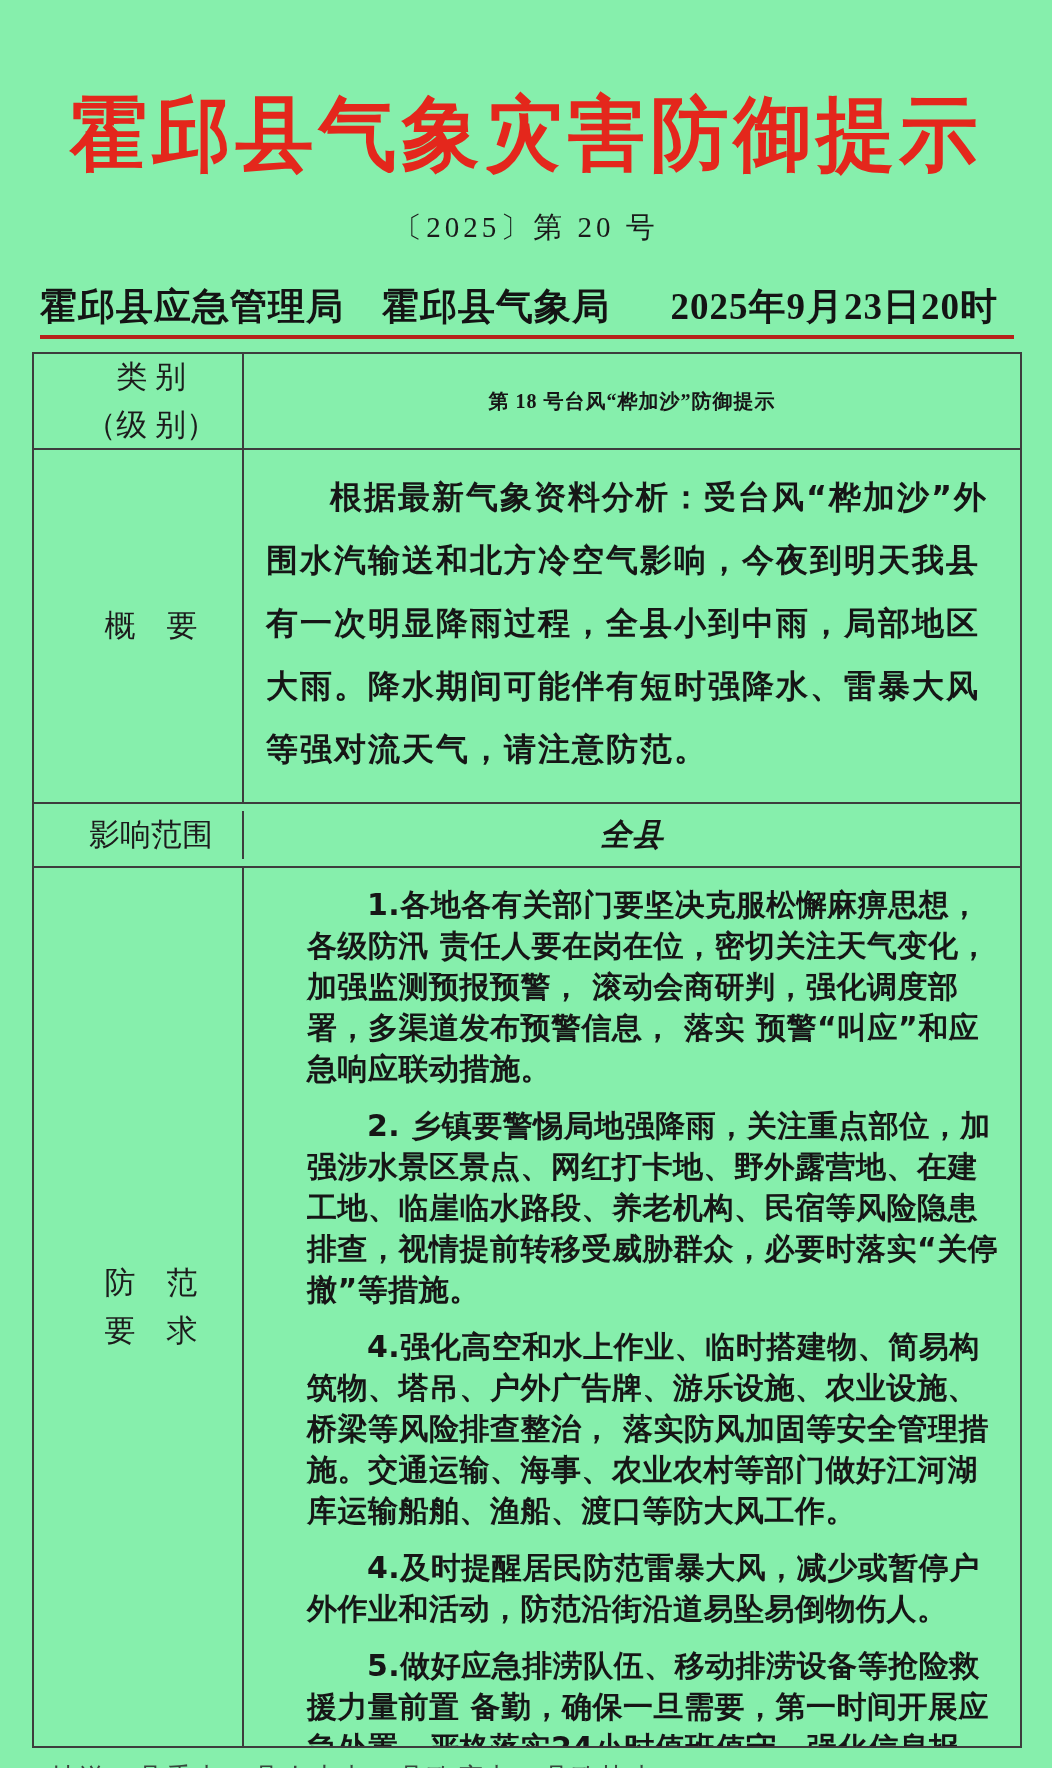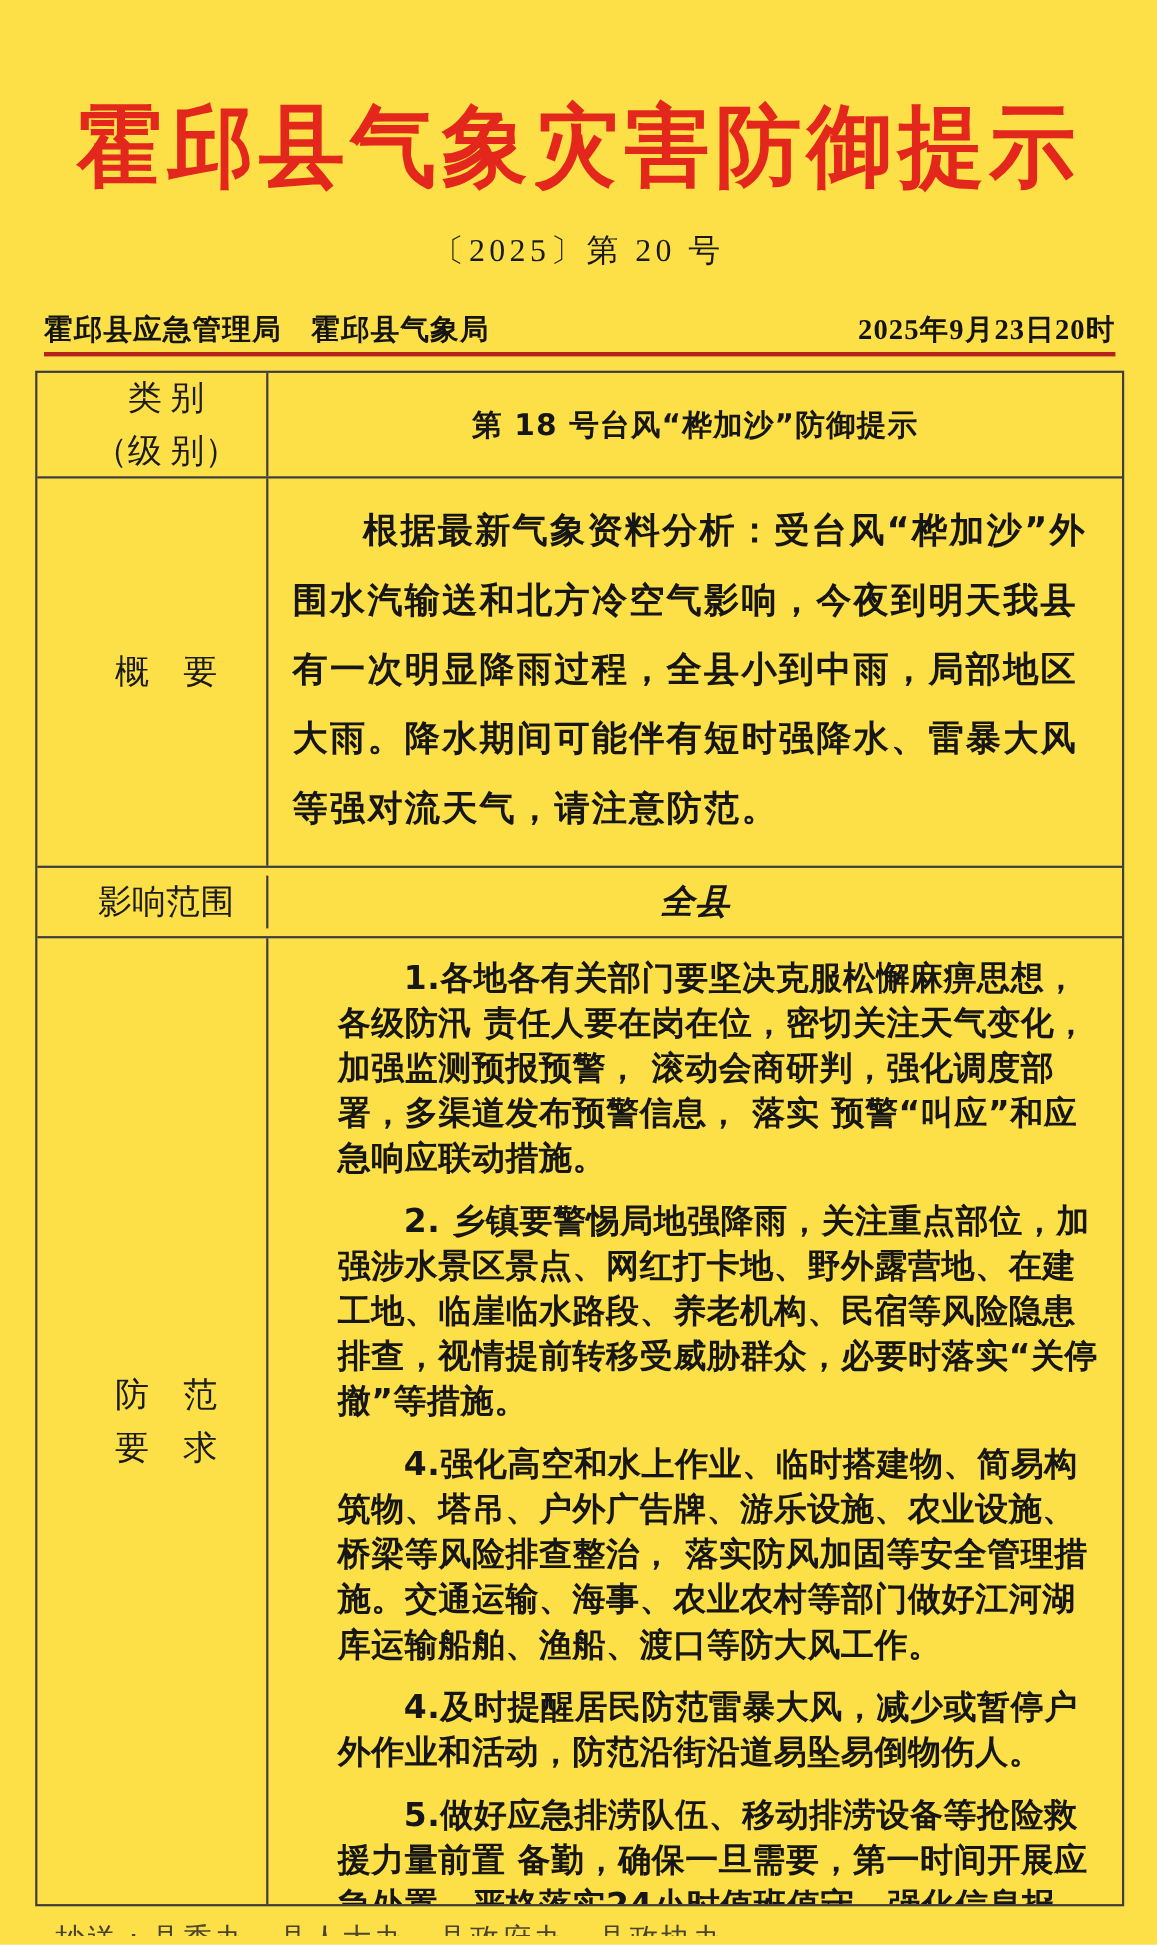--- a/index.html
+++ b/index.html
@@ -5,21 +5,21 @@
   html, body {
     margin: 0;
     padding: 0;
     background: #eef0f0;
   }
   .page {
     position: relative;
     width: 1052px;
     height: 1768px;
     margin: 0 auto;
-    background: #fde047;
+    background: #86efac;
     color: #141414;
     overflow: hidden;
     font-family: "Liberation Serif", "DejaVu Serif", serif;
   }
   .doc-title {
     margin: 92px 18px 0;
     text-align: center;
     font-family: "DejaVu Sans", "Liberation Sans", sans-serif;
     font-weight: 900;
     font-size: 78px;
@@ -33,22 +33,22 @@
     margin-top: 32px;
     text-align: center;
     font-size: 29px;
     letter-spacing: 4px;
     color: #1a1a1a;
   }
   .issuer-row {
     display: flex;
     justify-content: space-between;
     align-items: baseline;
-    margin: 34px 38px 0 40px;
-    font-size: 26px;
+    margin: 34px 54px 0 40px;
+    font-size: 37px;
     font-weight: 600;
     letter-spacing: 1px;
   }
   .red-rule {
     height: 4px;
     background: #b6211b;
     margin: 3px 38px 0 40px;
   }
   .doc-table {
     margin: 13px 30px 0 32px;
@@ -80,21 +80,21 @@
     height: 100%;
     display: flex;
     align-items: center;
     justify-content: center;
   }
   .body-font {
     font-family: "DejaVu Sans", "Liberation Sans", sans-serif;
     font-weight: 600;
     color: #161616;
   }
-  .category-value { font-size: 27px; letter-spacing: 1px; }
+  .category-value { font-size: 20px; letter-spacing: 1px; font-family: Liberation Serif, serif; }
   .summary-text {
     padding: 16px 18px 0 22px;
     font-size: 32px;
     line-height: 63px;
     letter-spacing: 2px;
     text-indent: 2em;
   }
   .scope-value { font-size: 31px; letter-spacing: 1px; font-style: italic; }
   .measures { padding: 16px 16px 0 20px; margin-left: 43px; }
   .measure-item {

